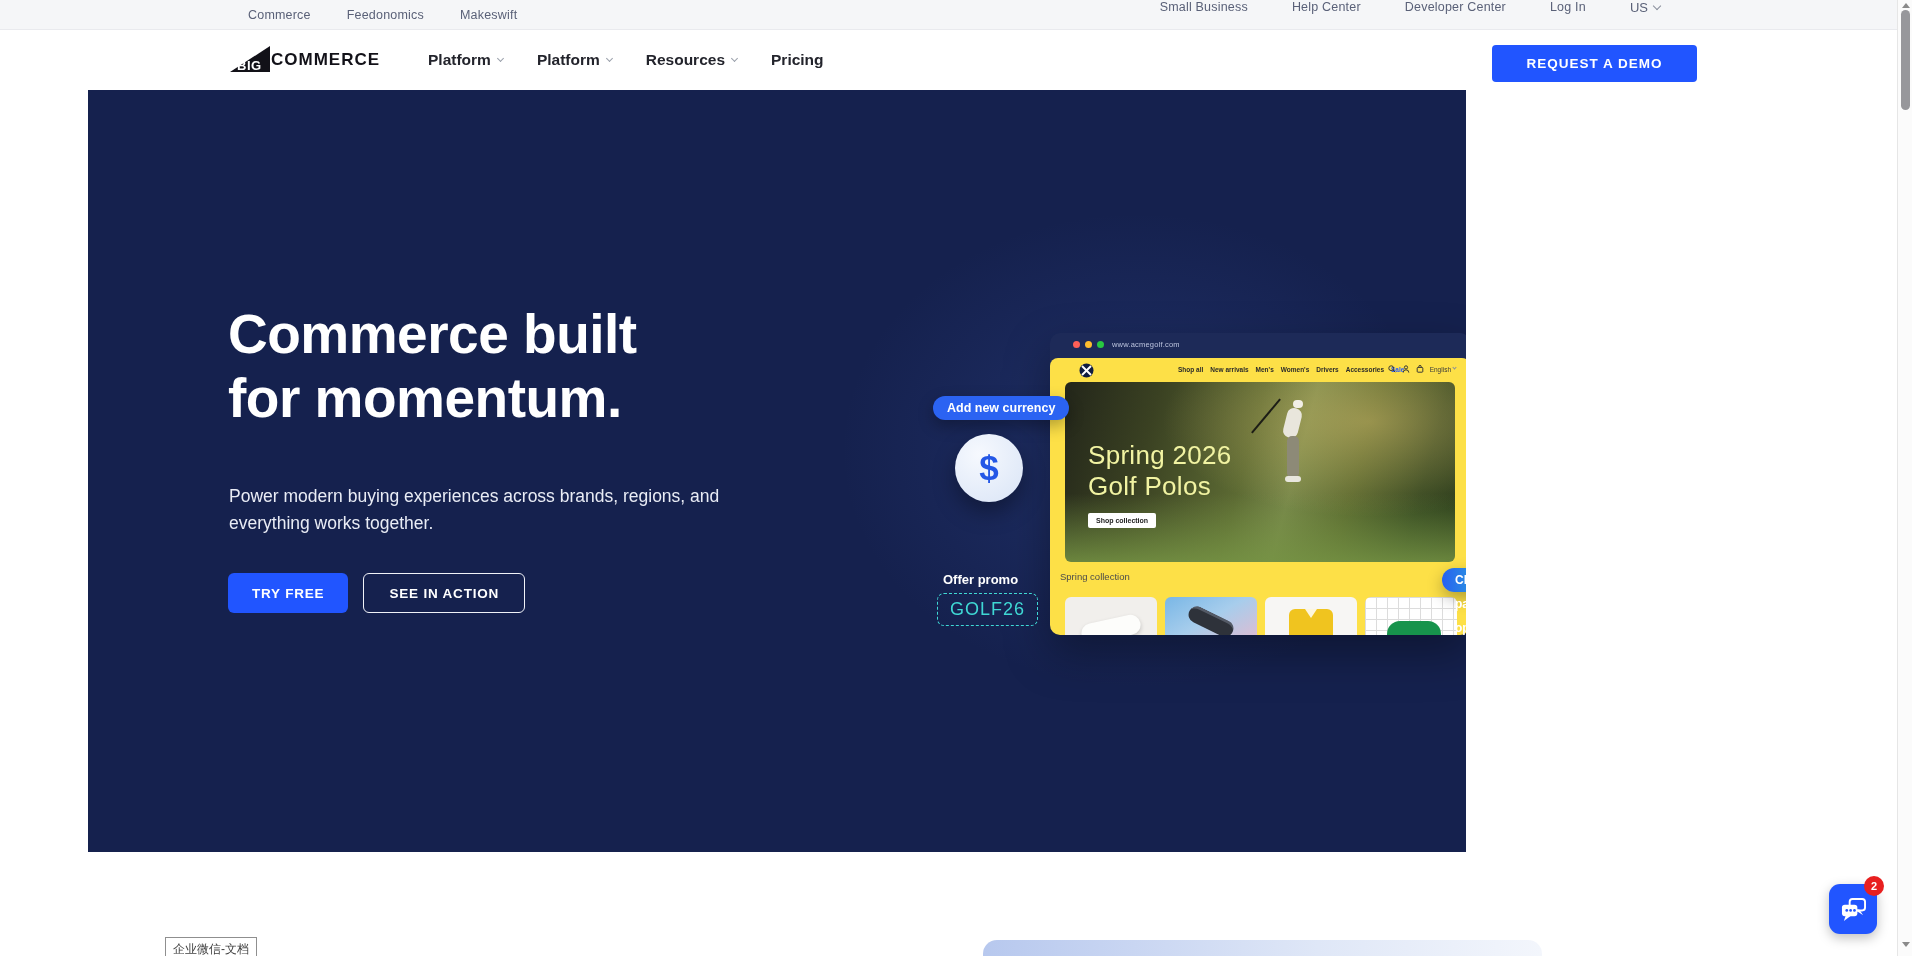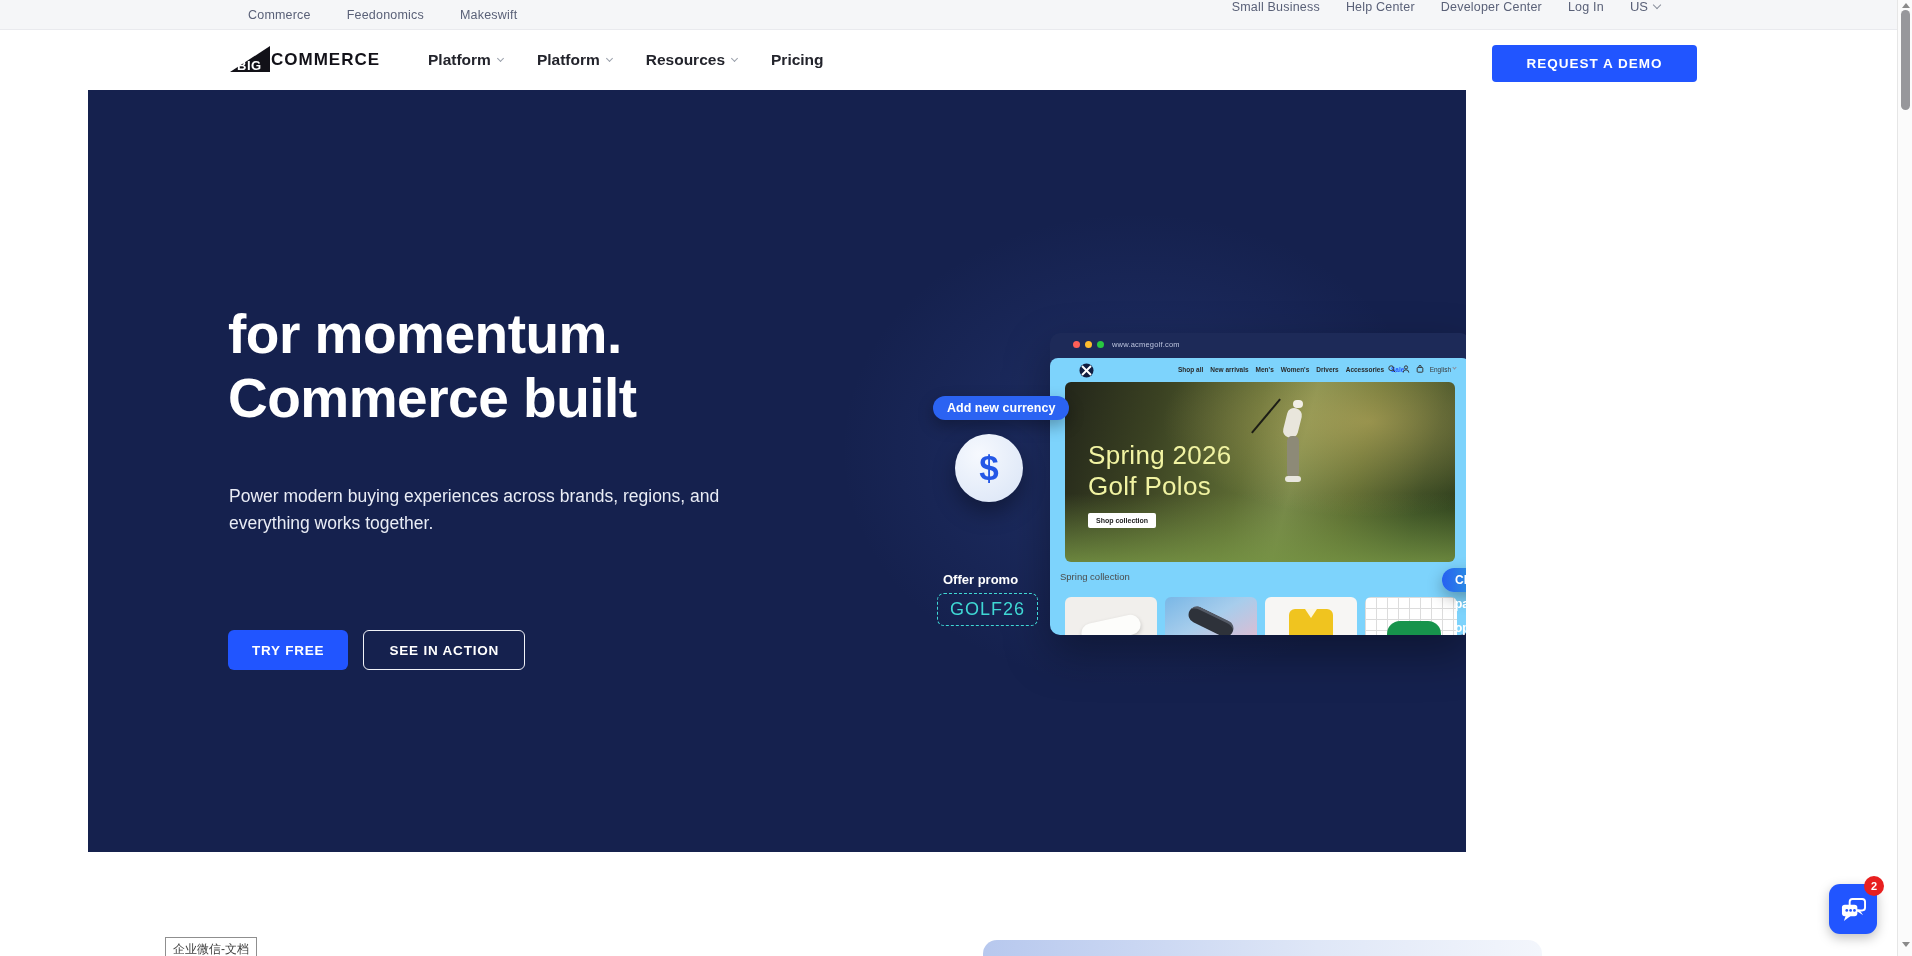--- a/index.html
+++ b/index.html
@@ -8,21 +8,21 @@
     position:relative; width:1912px; height:956px; overflow:hidden;
     background:#fff; font-family:"Liberation Sans", sans-serif;
   }
 
   
   .utility-bar {
     position:absolute; left:0; top:0; width:1897px; height:30px;
     background:#f5f6f8; border-bottom:1px solid #e9eaee;
   }
   .utility-left { position:absolute; left:248px; top:0; height:30px; display:flex; align-items:center; gap:36px; }
-  .utility-right { position:absolute; right:237px; top:0; height:14px; display:flex; align-items:flex-end; gap:26px; }
+  .utility-right { position:absolute; right:237px; top:0; height:14px; display:flex; align-items:flex-start; gap:44px; }
   .utility-link { font-size:12.5px; color:#5a6178; text-decoration:none; letter-spacing:.2px; cursor:pointer; }
   .locale { display:flex; align-items:center; gap:6px; font-size:13px; color:#5a6178; cursor:pointer; }
   .caret { width:6px; height:6px; border-right:1.5px solid #8a8f9c; border-bottom:1.5px solid #8a8f9c; transform:rotate(45deg); margin-top:-3px; display:inline-block; }
 
   
   .navbar { position:absolute; left:0; top:30px; width:1897px; height:60px; background:#fff; }
   .logo { position:absolute; left:230px; top:14px; display:flex; align-items:center; cursor:pointer; }
   .logo-commerce { font-size:17px; font-weight:bold; color:#121118; letter-spacing:1px; margin-left:-1px; }
   .nav-links { position:absolute; left:428px; top:0; height:60px; display:flex; align-items:center; gap:34px; }
   .nav-link { display:flex; align-items:center; gap:7px; font-size:15.5px; font-weight:600; color:#23242c; cursor:pointer; }
@@ -32,39 +32,39 @@
     background:#2155ff; color:#fff; border:none; border-radius:4px;
     font-family:"Liberation Sans",sans-serif; font-size:13.5px; font-weight:bold; letter-spacing:1px; cursor:pointer;
   }
 
   
   .hero { position:absolute; left:88px; top:90px; width:1378px; height:762px; background:#15214e; overflow:hidden; }
   .hero-glow { position:absolute; left:700px; top:80px; width:700px; height:560px;
     background:radial-gradient(ellipse at center, rgba(72,103,196,0.22), transparent 60%); }
   .hero-title { position:absolute; left:140px; top:212px; color:#fff; font-size:55px; line-height:64px; font-weight:bold; letter-spacing:-0.5px; }
   .hero-desc { position:absolute; left:141px; top:393px; color:#e9ecf5; font-size:17.5px; line-height:27px; }
-  .cta-row { position:absolute; left:140px; top:540px; display:flex; gap:15px; }
+  .cta-row { position:absolute; left:140px; top:483px; display:flex; gap:15px; }
   .btn-primary {
     height:40px; padding:0 24px; background:#2155ff; color:#fff; border:none; border-radius:6px;
     font-family:"Liberation Sans",sans-serif; font-size:13.5px; font-weight:bold; letter-spacing:.8px; cursor:pointer;
   }
   .btn-secondary {
     height:40px; padding:0 25px; background:transparent; color:#fff; border:1px solid #f0f2f8; border-radius:6px;
     font-family:"Liberation Sans",sans-serif; font-size:13.5px; font-weight:bold; letter-spacing:.8px; cursor:pointer;
   }
 
   
   .browser { position:absolute; left:962px; top:243px; width:420px; height:302px;
     background:#1d2a58; border-radius:10px; box-shadow:0 18px 45px rgba(0,0,0,.35);padding-left:15px; }
   .chrome { position:relative; height:25px; }
   .traffic { position:absolute; left:8px; top:8px; display:flex; gap:5px; }
   .traffic i { width:7px; height:7px; border-radius:50%; display:block; }
   .t-red{background:#ff5f57;} .t-yel{background:#febc2e;} .t-grn{background:#28c840;}
   .url { position:absolute; left:47px; top:7px; font-size:7.5px; color:#bcc4de; letter-spacing:.2px; }
-  .win-body { position:absolute; left:0; top:25px; width:420px; height:277px; background:#7dd3fc; border-radius:8px 8px 10px 10px; overflow:hidden; }
+  .win-body { position:absolute; left:0; top:25px; width:420px; height:277px; background:#fde047; border-radius:8px 8px 10px 10px; overflow:hidden; }
 
   .store-nav { position:relative; height:24px; }
   .store-logo { position:absolute; left:29px; top:5px; }
   .store-menu { position:absolute; left:128px; top:8px; display:flex; gap:7px; font-size:6.5px; font-weight:600; color:#2a2a2a; white-space:nowrap; }
   .store-menu .sale { color:#2457ff; }
   .store-icons { position:absolute; right:14px; top:7px; display:flex; align-items:center; gap:6px; }
   .store-lang { font-size:6.5px; color:#3a3a3a; display:flex; align-items:center; gap:2px; }
   .store-lang .caret{ width:3px; height:3px; border-width:1px; }
 
   .banner { position:absolute; left:15px; top:24px; width:390px; height:180px; border-radius:6px; overflow:hidden;
@@ -175,22 +175,22 @@
         <span>Pricing</span>
       </span>
     </div>
     <button class="demo-btn">REQUEST A DEMO</button>
   </div>
 
   <div class="hero">
     <div class="hero-glow"></div>
 
     <div class="hero-title">
+      <div>Commerce built</div>
       <div>for momentum.</div>
-      <div>Commerce built</div>
     </div>
     <div class="hero-desc">
       <div>Power modern buying experiences across brands, regions, and</div>
       <div>everything works together.</div>
     </div>
     <div class="cta-row">
       <button class="btn-primary">TRY FREE</button>
       <button class="btn-secondary">SEE IN ACTION</button>
     </div>
 

